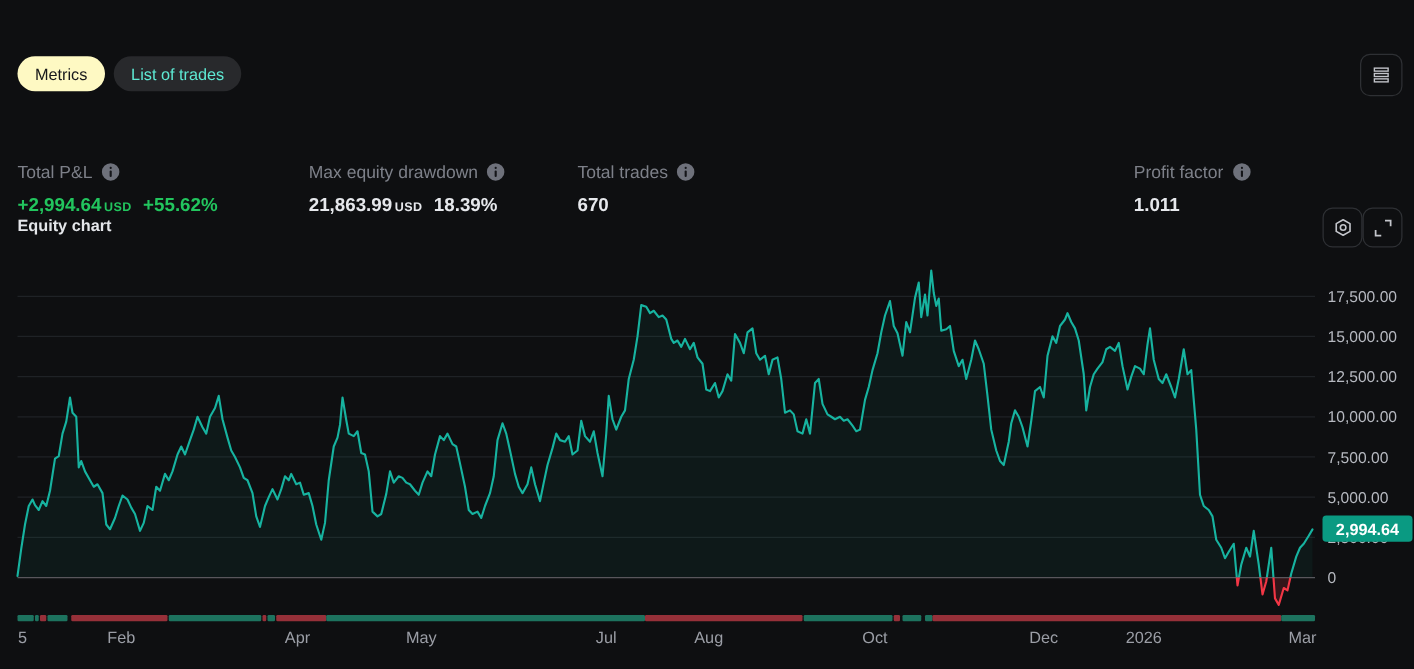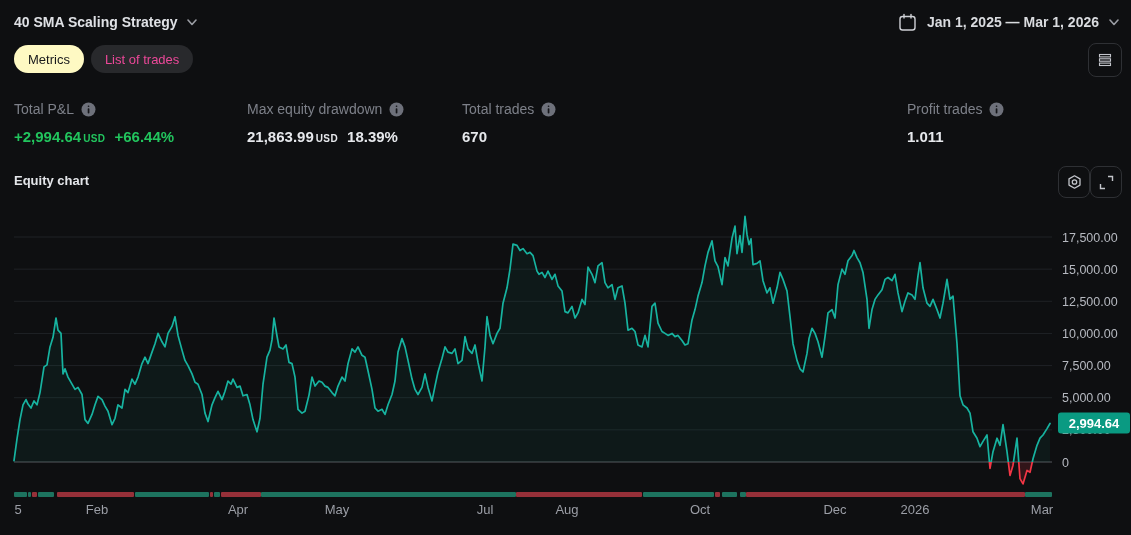--- a/index.html
+++ b/index.html
@@ -11,63 +11,44 @@
   .strategy-title{display:flex;align-items:center;gap:9px;cursor:pointer;}
   .strategy-title .t{font-size:14px;font-weight:700;color:#dfe1e5;}
   .chev{width:10px;height:7px;display:inline-block;}
   .date-range{display:flex;align-items:center;gap:10px;cursor:pointer;}
   .date-range .d{font-size:14px;font-weight:700;color:#d9dbdf;}
   
   .tabs-row{position:absolute;top:45px;left:14px;display:flex;gap:7px;}
   .pill{height:28px;display:inline-flex;align-items:center;padding:0 14px;
     border-radius:16px;font-size:13px;cursor:pointer;}
   .pill.active{background:#fef9c3;color:#17181b;}
-  .pill.idle{background:#28292c;color:#ec4899;}
+  .pill.idle{background:#28292c;color:#5eead4;}
   .icon-btn{position:absolute;display:flex;align-items:center;justify-content:center;
     border:1px solid #2e3034;border-radius:8px;background:transparent;cursor:pointer;}
   .list-btn{top:43px;right:9px;width:32px;height:32px;}
   
   .metric{position:absolute;top:101px;}
   .m1{left:14px}.m2{left:247px}.m3{left:462px}.m4{left:684px}.m5{left:907px}
-  .metric-label{display:flex;align-items:center;gap:7px;font-size:14px;color:#7d8089;}
+  .metric-label{display:flex;align-items:center;gap:7px;font-size:14px;color:#7d8089;margin-top:28px;}
   .metric-value{margin-top:11px;font-size:15px;font-weight:700;color:#e6e8ec;
     display:flex;align-items:baseline;}
   .metric-value .unit{font-size:10px;letter-spacing:.4px;margin-left:2px;}
   .metric-value .extra{margin-left:9px;}
   .metric.pnl .metric-value{color:#22c55e;}
   
   .equity-head{position:absolute;top:173px;left:14px;font-size:13px;font-weight:700;color:#e4e6ea;}
   .gear-btn{top:166px;right:41px;width:30px;height:30px;}
   .fs-btn{top:166px;right:9px;width:30px;height:30px;}
   svg text{font-family:"Liberation Sans",sans-serif;}
 </style>
 </head>
 <body>
 
 <div class="screen">
 
-  <div class="top-row">
-    <div class="strategy-title">
-      <span class="t">40 SMA Scaling Strategy</span>
-      <svg class="chev" viewBox="0 0 10 7">
-        <polyline points="1,1 5,5.5 9,1" fill="none" stroke="#9a9da4" stroke-width="1.6" stroke-linecap="round" stroke-linejoin="round"></polyline>
-      </svg>
-    </div>
-    <div class="date-range">
-      <svg width="19" height="19" viewBox="0 0 19 19">
-        <rect x="2" y="3.5" width="15" height="13.5" rx="2.5" fill="none" stroke="#cfd1d6" stroke-width="1.4"></rect>
-        <line x1="6" y1="1.5" x2="6" y2="5" stroke="#cfd1d6" stroke-width="1.4" stroke-linecap="round"></line>
-        <line x1="13" y1="1.5" x2="13" y2="5" stroke="#cfd1d6" stroke-width="1.4" stroke-linecap="round"></line>
-      </svg>
-      <span class="d">Jan 1, 2025 — Mar 1, 2026</span>
-      <svg class="chev" viewBox="0 0 10 7">
-        <polyline points="1,1 5,5.5 9,1" fill="none" stroke="#9a9da4" stroke-width="1.6" stroke-linecap="round" stroke-linejoin="round"></polyline>
-      </svg>
-    </div>
-  </div>
 
   <div class="tabs-row">
     <div class="pill active">Metrics</div>
     <div class="pill idle">List of trades</div>
   </div>
   <div class="icon-btn list-btn">
     <svg width="16" height="16" viewBox="0 0 16 16">
       <rect x="2.5" y="2.5" width="11" height="2.4" fill="none" stroke="#c3c5cb" stroke-width="1.1"></rect>
       <rect x="2.5" y="6.8" width="11" height="2.4" fill="none" stroke="#c3c5cb" stroke-width="1.1"></rect>
       <rect x="2.5" y="11.1" width="11" height="2.4" fill="none" stroke="#c3c5cb" stroke-width="1.1"></rect>
@@ -79,21 +60,21 @@
       <span>Total P&amp;L</span>
       <svg width="15" height="15" viewBox="0 0 15 15">
         <circle cx="7.5" cy="7.5" r="7" fill="#6e717b"></circle>
         <rect x="6.7" y="3.4" width="1.7" height="1.7" rx="0.8" fill="#141519"></rect>
         <rect x="6.7" y="6.3" width="1.7" height="5.2" rx="0.8" fill="#141519"></rect>
       </svg>
     </div>
     <div class="metric-value">
       <span>+2,994.64</span>
       <span class="unit">USD</span>
-      <span class="extra">+66.44%</span>
+      <span class="extra">+55.62%</span>
     </div>
   </div>
 
   <div class="metric m2">
     <div class="metric-label">
       <span>Max equity drawdown</span>
       <svg width="15" height="15" viewBox="0 0 15 15">
         <circle cx="7.5" cy="7.5" r="7" fill="#6e717b"></circle>
         <rect x="6.7" y="3.4" width="1.7" height="1.7" rx="0.8" fill="#141519"></rect>
         <rect x="6.7" y="6.3" width="1.7" height="5.2" rx="0.8" fill="#141519"></rect>
@@ -117,21 +98,21 @@
     </div>
     <div class="metric-value">
       <span>670</span>
       <span class="extra"></span>
     </div>
   </div>
 
 
   <div class="metric m5">
     <div class="metric-label">
-      <span>Profit trades</span>
+      <span>Profit factor</span>
       <svg width="15" height="15" viewBox="0 0 15 15">
         <circle cx="7.5" cy="7.5" r="7" fill="#6e717b"></circle>
         <rect x="6.7" y="3.4" width="1.7" height="1.7" rx="0.8" fill="#141519"></rect>
         <rect x="6.7" y="6.3" width="1.7" height="5.2" rx="0.8" fill="#141519"></rect>
       </svg>
     </div>
     <div class="metric-value">
       <span>1.011</span>
     </div>
   </div>

